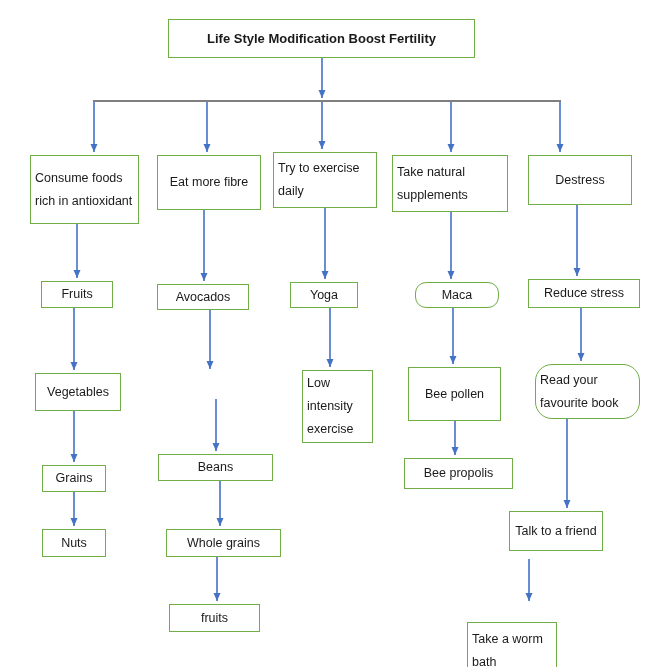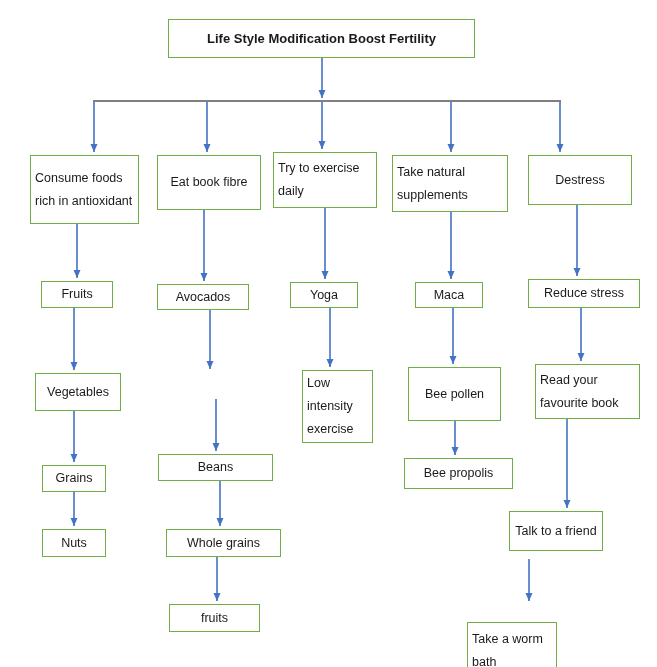--- a/index.html
+++ b/index.html
@@ -83,34 +83,34 @@
   </svg>
 
   <div class="node root" style="left:168px; top:19px; width:307px; height:39px;">Life Style Modification Boost Fertility</div>
 
   <div class="node" style="left:30px;  top:155px; width:109px; height:69px;">Consume foods rich in antioxidant</div>
   <div class="node" style="left:41px;  top:281px; width:72px;  height:27px;">Fruits</div>
   <div class="node" style="left:35px;  top:373px; width:86px;  height:38px;">Vegetables</div>
   <div class="node" style="left:42px;  top:465px; width:64px;  height:27px;">Grains</div>
   <div class="node" style="left:42px;  top:529px; width:64px;  height:28px;">Nuts</div>
 
-  <div class="node" style="left:157px; top:155px; width:104px; height:55px;">Eat book fibre</div>
+  <div class="node" style="left:157px; top:155px; width:104px; height:55px;">Eat more fibre</div>
   <div class="node" style="left:157px; top:284px; width:92px;  height:26px;">Avocados</div>
   <div class="node" style="left:158px; top:454px; width:115px; height:27px;">Beans</div>
   <div class="node" style="left:166px; top:529px; width:115px; height:28px;">Whole grains</div>
   <div class="node" style="left:169px; top:604px; width:91px;  height:28px;">fruits</div>
 
   <div class="node" style="left:273px; top:152px; width:104px; height:56px;">Try to exercise daily</div>
   <div class="node" style="left:290px; top:282px; width:68px;  height:26px;">Yoga</div>
   <div class="node" style="left:302px; top:370px; width:71px;  height:73px;">Low intensity exercise</div>
 
   <div class="node" style="left:392px; top:155px; width:116px; height:57px;">Take natural supplements</div>
-  <div class="node" style="left:415px; top:282px; width:68px;  height:26px;">Maca</div>
+  <div class="node" style="left:415px; top:282px; width:84px;  height:26px;border-radius:11px;">Maca</div>
   <div class="node" style="left:408px; top:367px; width:93px;  height:54px;">Bee pollen</div>
   <div class="node" style="left:404px; top:458px; width:109px; height:31px;">Bee propolis</div>
 
   <div class="node" style="left:528px; top:155px; width:104px; height:50px;">Destress</div>
   <div class="node" style="left:528px; top:279px; width:112px; height:29px;">Reduce stress</div>
-  <div class="node" style="left:535px; top:364px; width:105px; height:55px;">Read your favourite book</div>
+  <div class="node" style="left:535px; top:364px; width:105px; height:55px;border-radius:17px;">Read your favourite book</div>
   <div class="node" style="left:509px; top:511px; width:94px;  height:40px;">Talk to a friend</div>
   <div class="node" style="left:467px; top:622px; width:90px; height:58px;">Take a worm bath</div>
 
 </div>
 
 </body></html>

